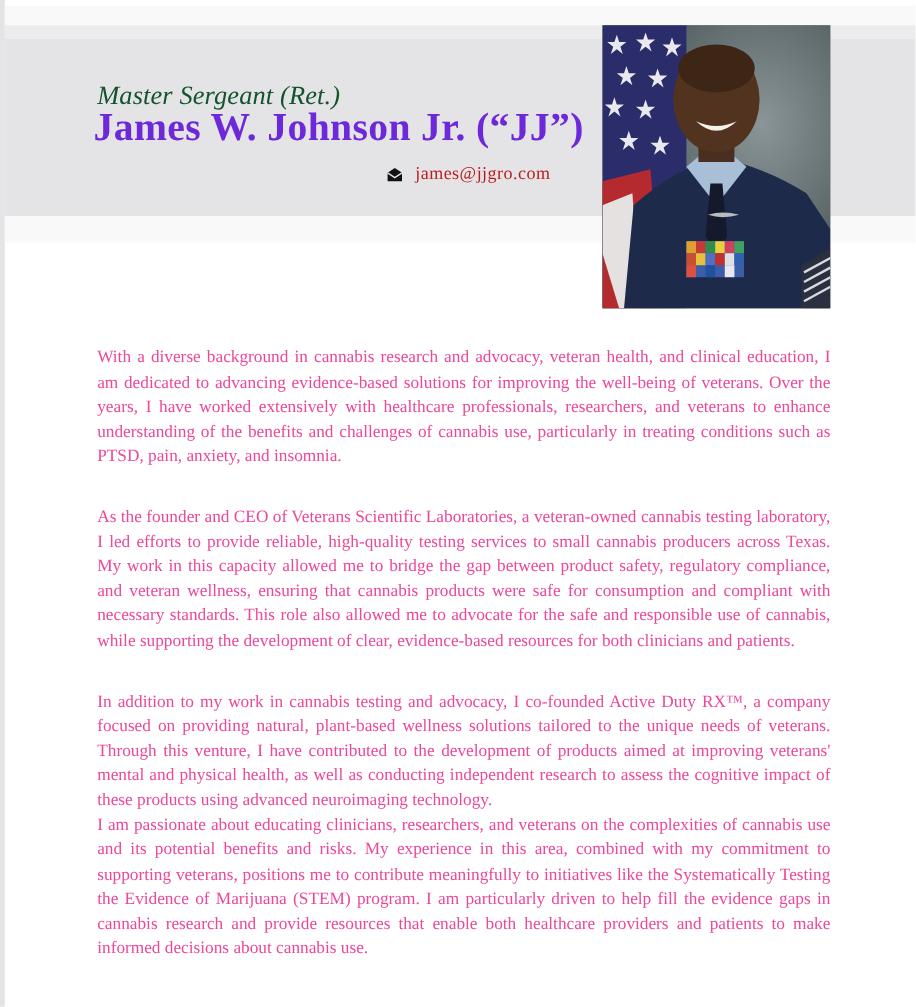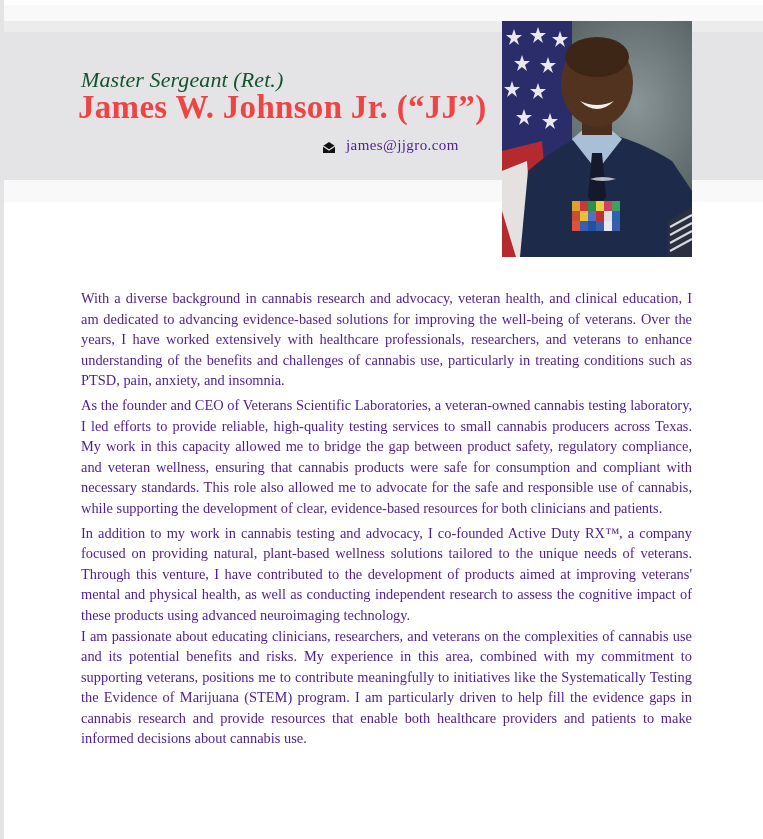--- a/index.html
+++ b/index.html
@@ -29,40 +29,40 @@
     position: absolute; left: 4px; right: 0; top: 180px; height: 22px;
     background: #f9f9f9;
   }
   .rank {
     position: absolute; left: 81px; top: 67px;
     font-style: italic; font-size: 22px; color: #14532d;
     letter-spacing: 0.1px;
   }
   .name {
     position: absolute; left: 78px; top: 89px;
-    font-weight: bold; font-size: 33px; color: #ef4444;
+    font-weight: bold; font-size: 33px; color: #6d28d9;
     letter-spacing: 0.3px; white-space: nowrap;
   }
   .email-row {
     position: absolute; left: 322px; top: 137px;
-    display: flex; align-items: flex-end; gap: 10px;
-    font-size: 15px; color: #4c1d95; letter-spacing: 0.4px;
+    display: flex; align-items: center; gap: 10px;
+    font-size: 15px; color: #b91c1c; letter-spacing: 0.4px;
   }
   .email-row svg { display: block; }
   .photo {
     position: absolute; left: 502px; top: 21px; width: 190px; height: 236px;
     overflow: hidden; background: #5c6668;
   }
   .content {
     position: absolute; left: 81px; top: 288px; width: 611px;
-    font-size: 14.4px; line-height: 20.6px; color: #4c1d95;
+    font-size: 14.4px; line-height: 20.6px; color: #ec4899;
     text-align: justify;
   }
   .content p { margin: 0; }
-  .content p.gap { margin-top: 4px; }
+  .content p.gap { margin-top: 30px; }
 </style>
 </head>
 <body>
 
 <div class="left-edge"></div>
 <div class="band-top-light"></div>
 <div class="band-top-mid"></div>
 <div class="header-band"></div>
 <div class="band-bottom-light"></div>
 

